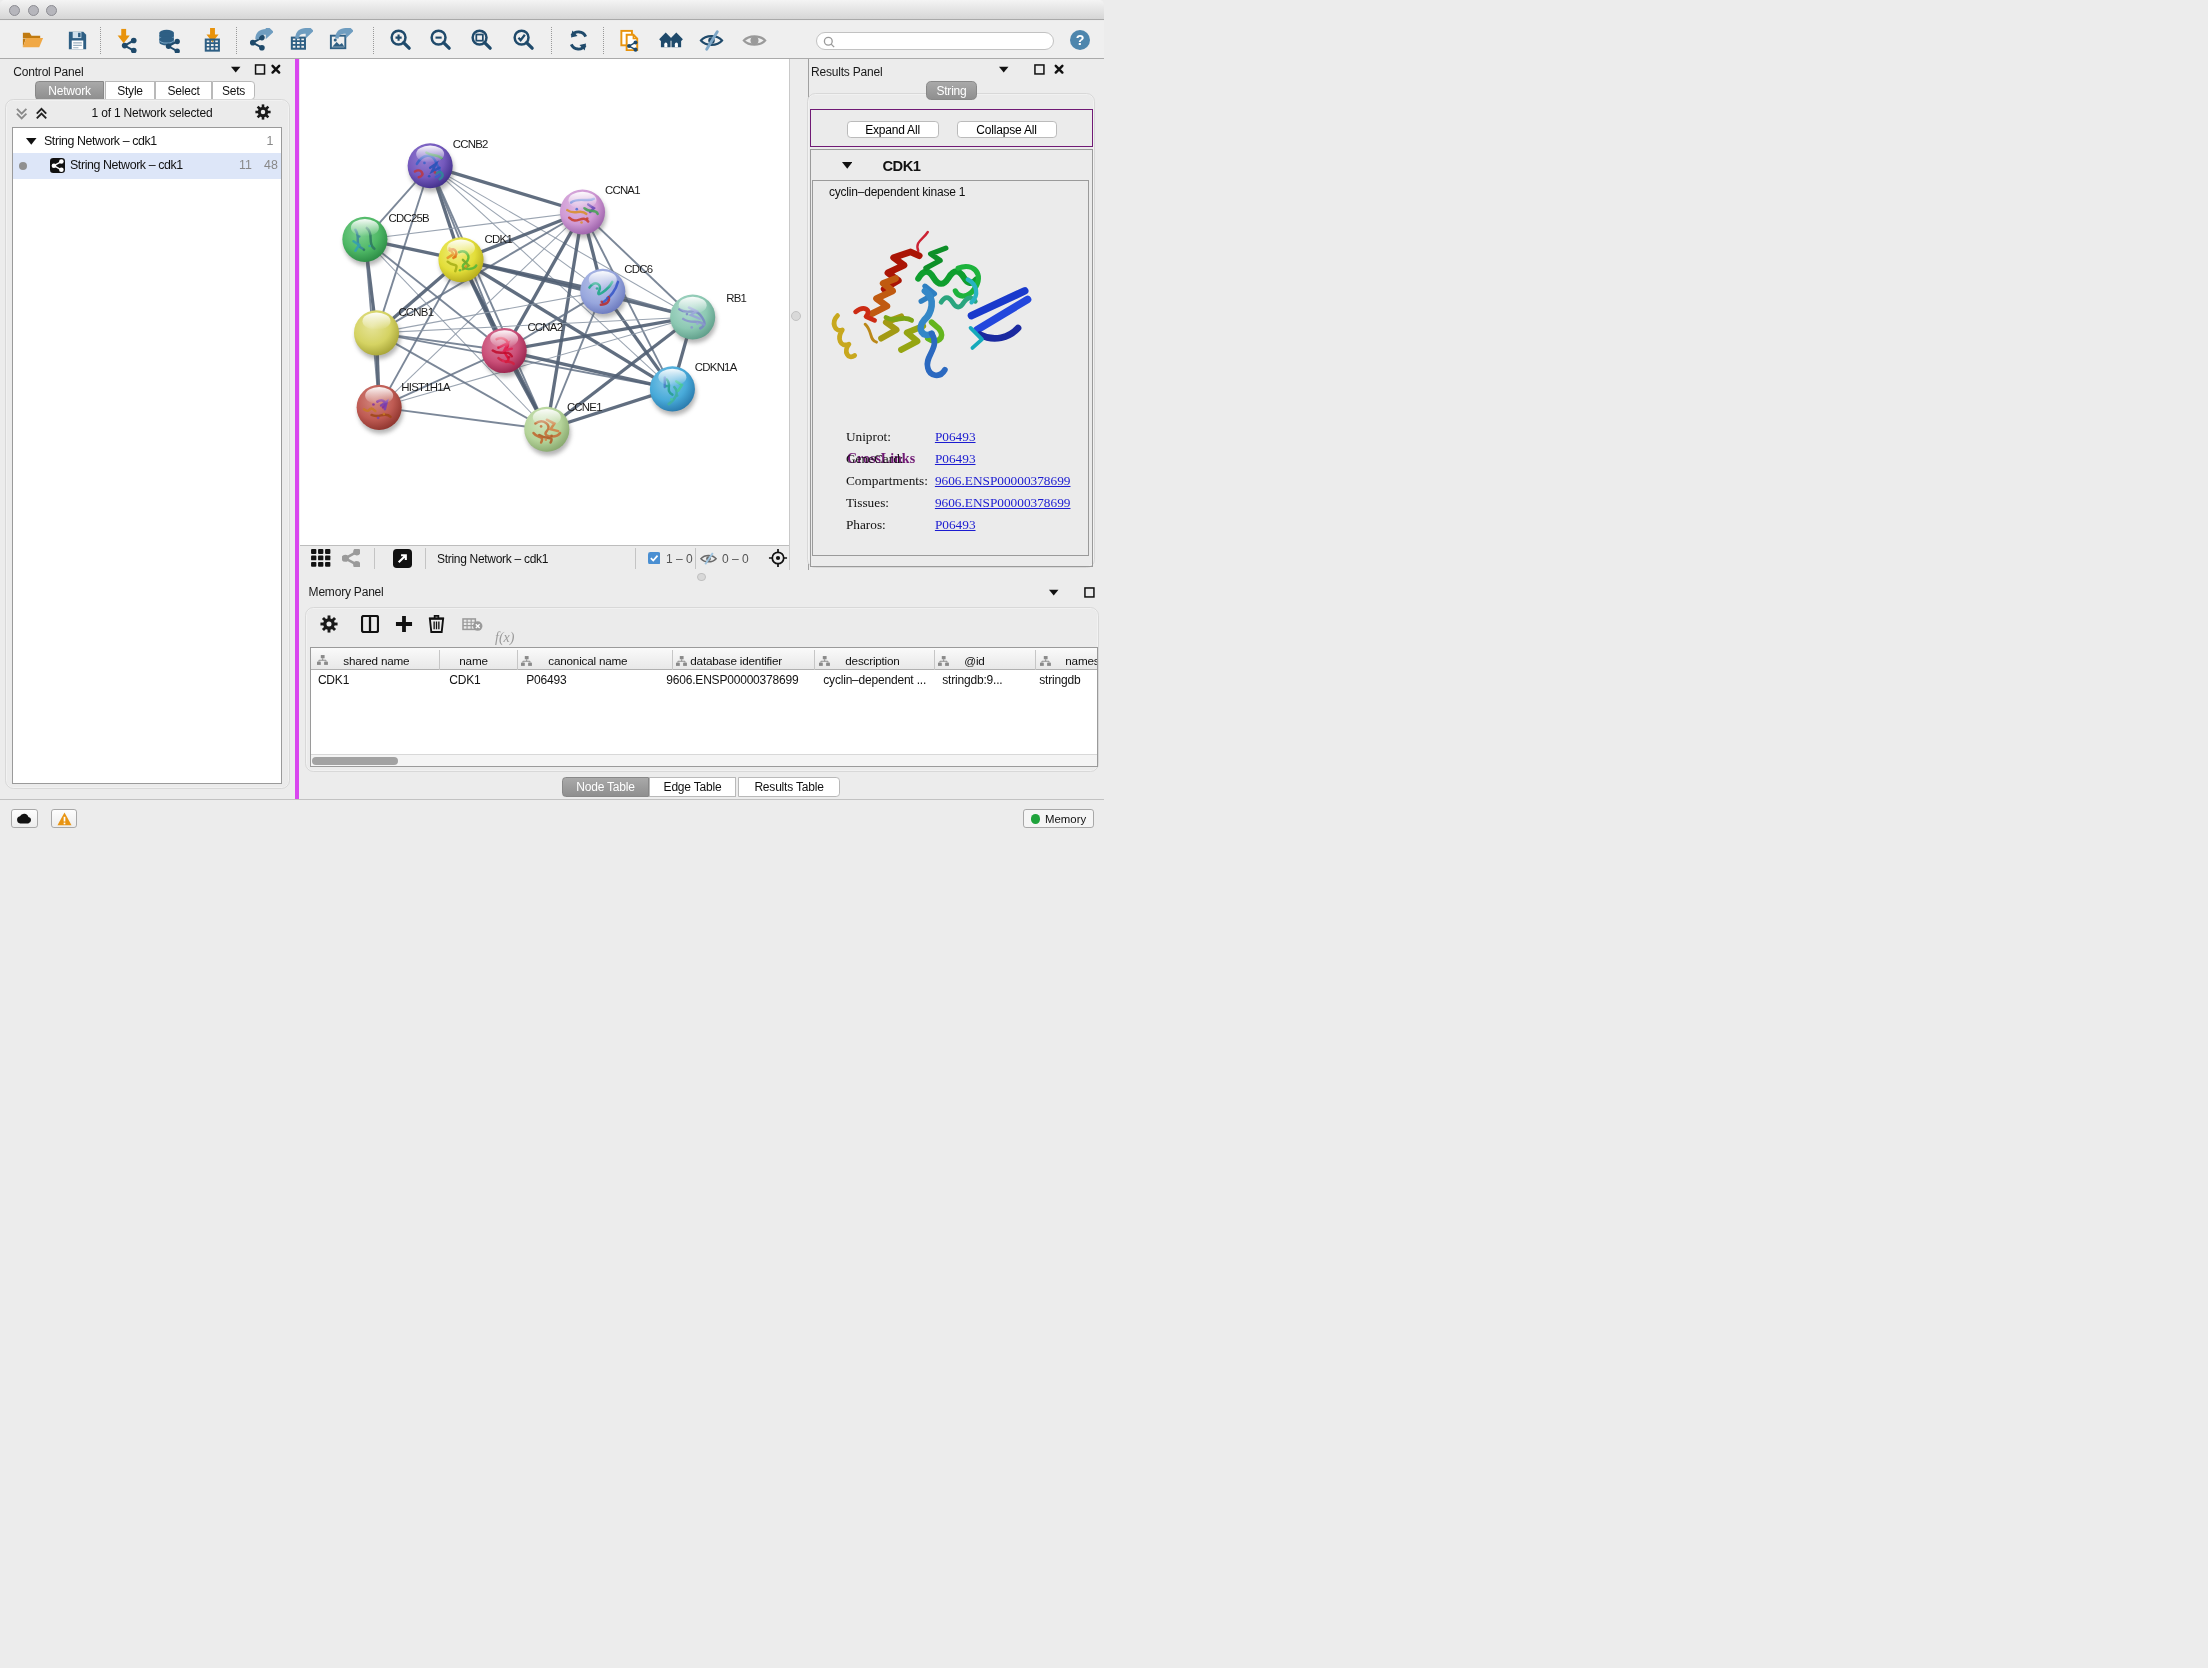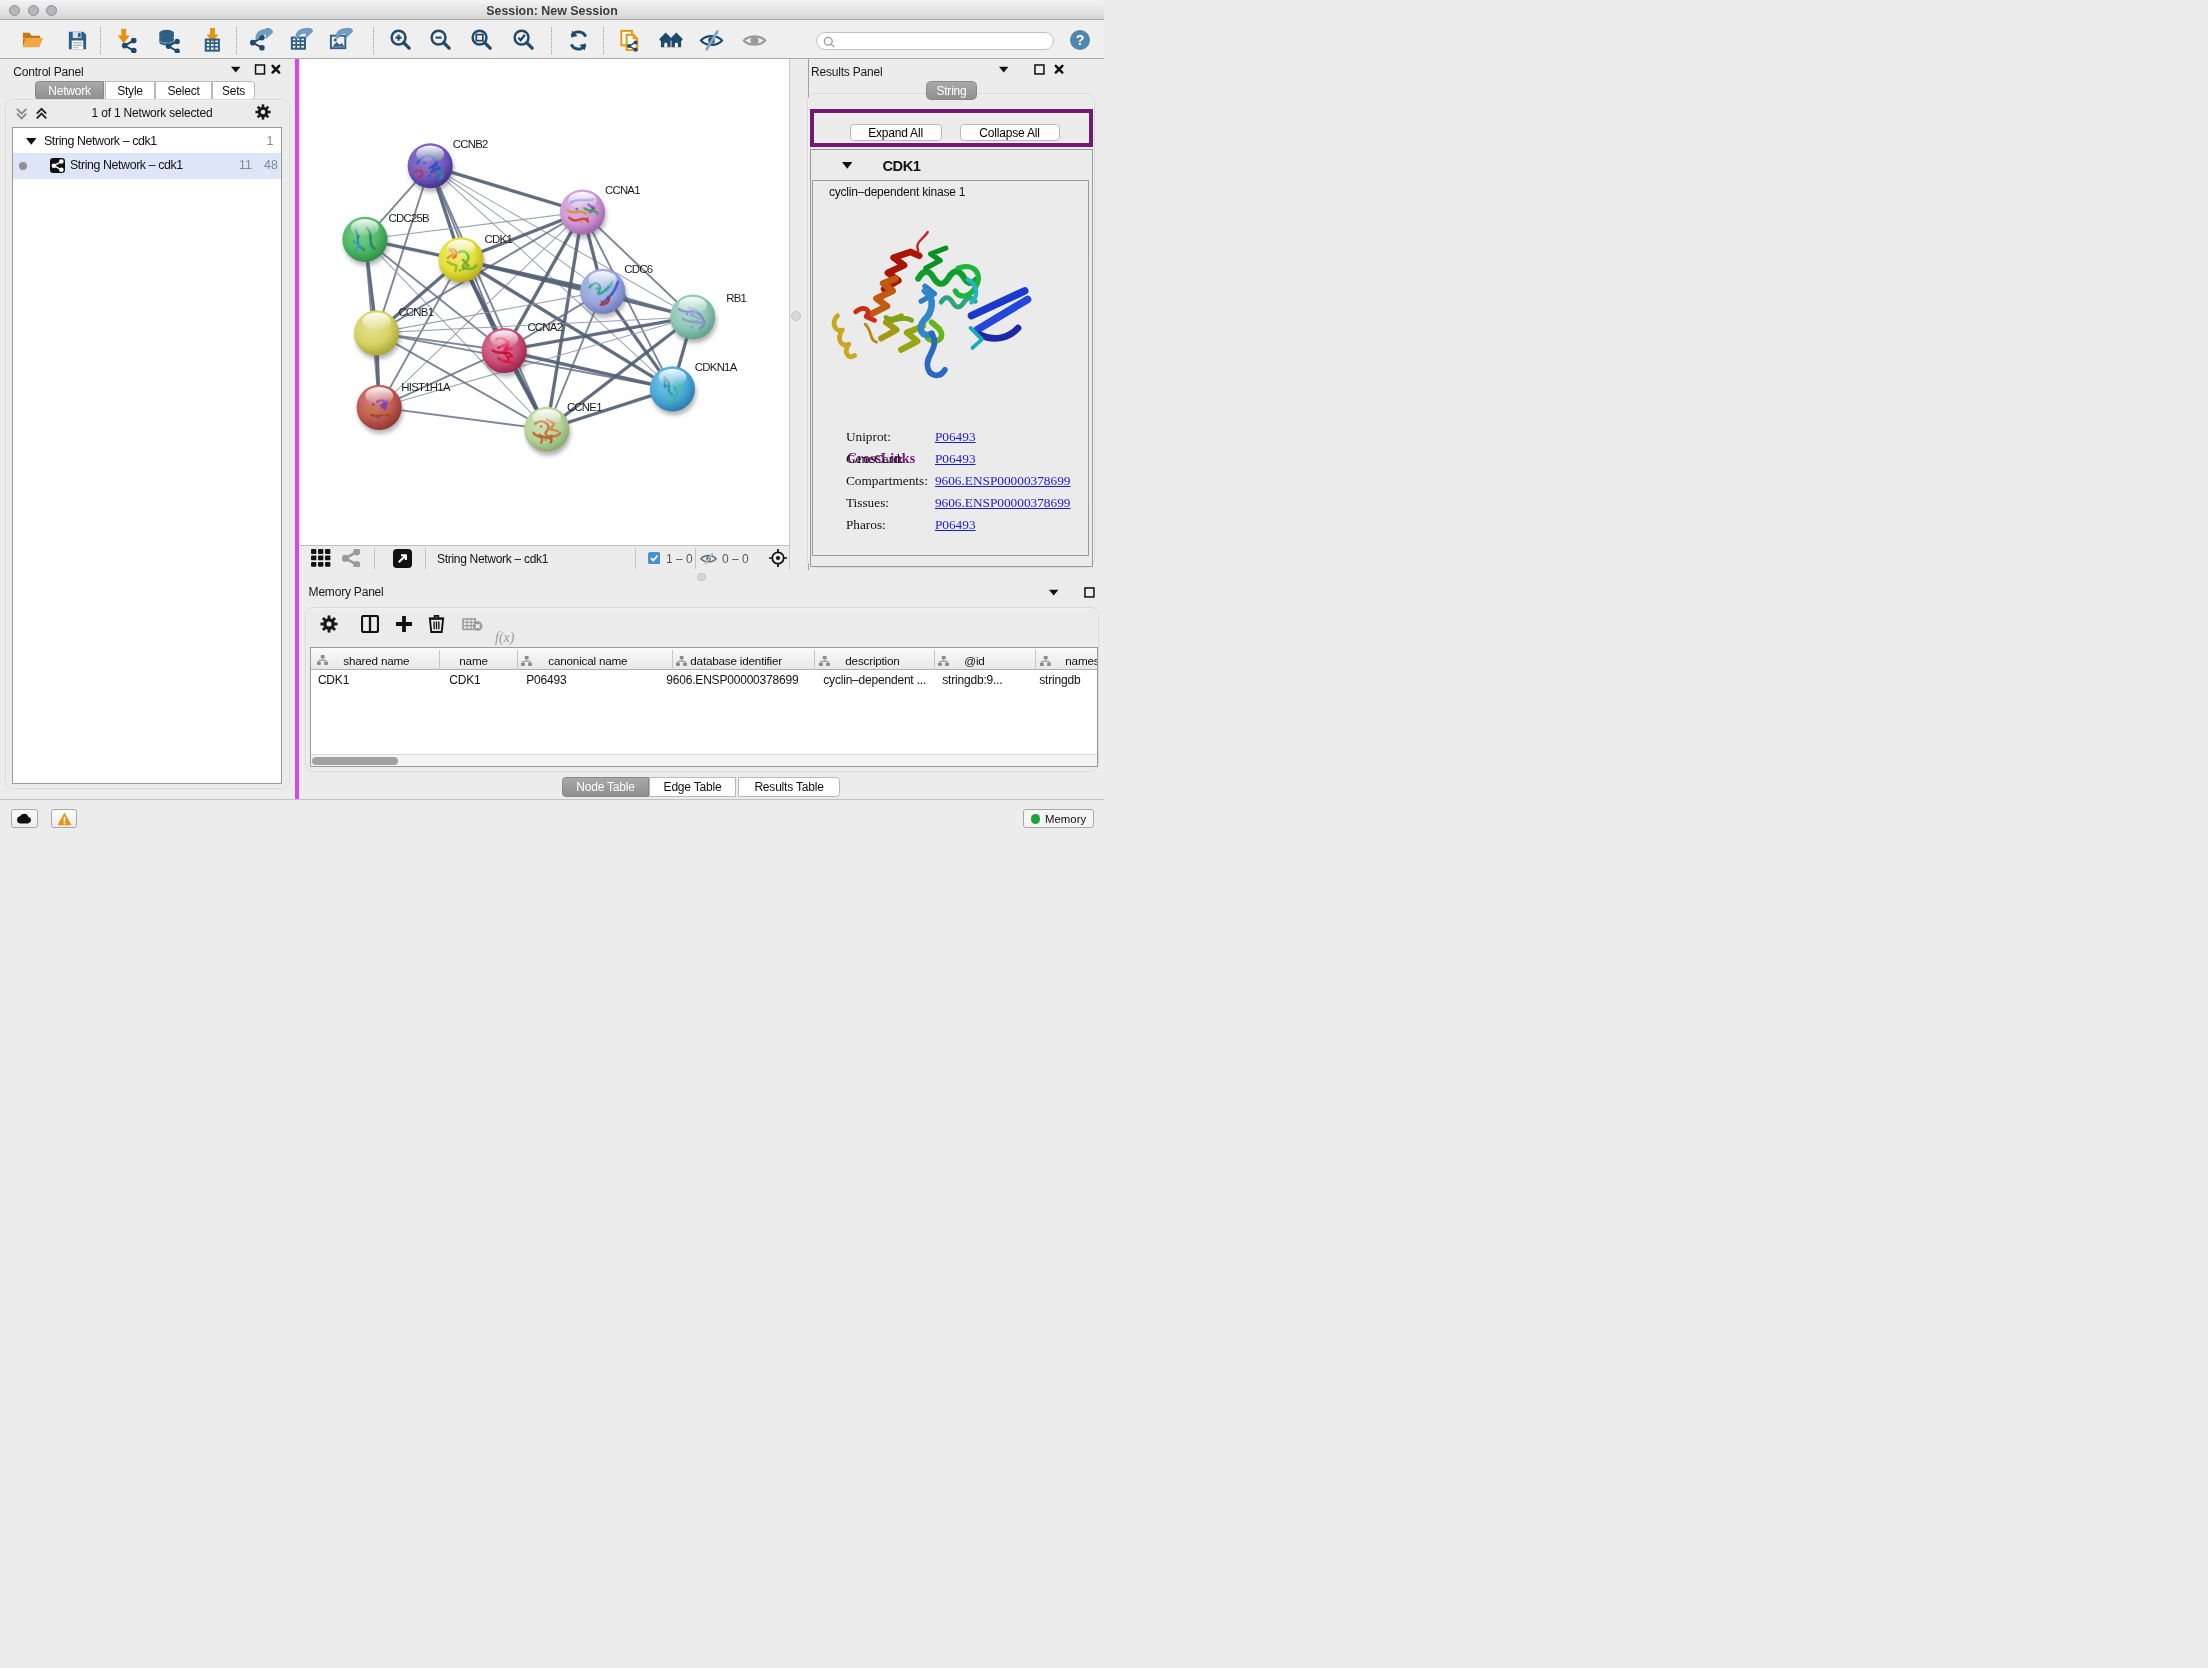--- a/index.html
+++ b/index.html
@@ -31,21 +31,20 @@
 a.link { color:#1b1bd1; text-decoration:underline; }
 .th { position:absolute; top:6.2px; font-size:11.7px; letter-spacing:-0.2px; color:#111; }
 .td { position:absolute; top:25px; font-size:12px; letter-spacing:-0.2px; color:#111; }
 </style></head>
 <body>
 
 <div class="titlebar">
   <div class="tl" style="left:9px"></div>
   <div class="tl" style="left:27.6px"></div>
   <div class="tl" style="left:46px"></div>
-  <div class="wtitle">Session: New Session</div>
 </div>
 
 <div class="toolbar">
 <svg class="ticon" style="left:19.5px" width="25" height="25" viewBox="0 0 26 26">
       <path d="M3 5 L10 5 L12 8 L21 8 L21 11 L3 11 Z" fill="#c07a10"></path>
       <path d="M3 5 L3 20 L6 11.5 L3 11.5 Z" fill="#c07a10"></path>
       <path d="M3 20 L6.5 10.5 L24 10.5 L20 20 Z" fill="#f0a845"></path>
     </svg>
 <svg class="ticon" style="left:65px" width="25" height="25" viewBox="0 0 26 26">
       <path d="M4 4 L19 4 L22 7 L22 22 L4 22 Z" fill="#2e5f84"></path>
@@ -586,21 +585,21 @@
 <div id="rp" style="position:absolute;left:810px;top:59px;width:294px;height:511px;background:#ececec;">
   <div class="panel-title" style="position:absolute;left:1px;top:5.7px;">Results Panel</div>
   <svg class="ph-icons" style="left:189px" width="70" height="11.4" viewBox="0 0 74 12">
     <path d="M0 3 L10 3 L5 9 Z" fill="#111"></path>
     <rect x="38" y="1" width="9.5" height="9.5" fill="none" stroke="#111" stroke-width="1.6"></rect>
     <path d="M60 2 L67 9 M67 2 L60 9" stroke="#111" stroke-width="2.6" stroke-linecap="round"></path>
   </svg>
   <div class="subpanel" style="left:-3.3px;top:34px;width:288px;height:475px;"></div>
   <div class="tab sel" style="left:116px;top:22px;width:51px;line-height:18px;border-radius:4.8px;">String</div>
 
-  <div style="position:absolute;left:-0.5px;top:50px;width:283px;height:38px;border:4px solid #701a75;">
+  <div style="position:absolute;left:-0.5px;top:50px;width:283px;height:38px;border:1px solid #701a75;">
     <div style="position:absolute;left:36px;top:11px;width:92px;height:17px;background:#fff;border:1px solid #bbb;border-radius:3.8px;text-align:center;font-size:12px;letter-spacing:-0.2px;line-height:16px;">Expand All</div>
     <div style="position:absolute;left:146px;top:11px;width:100px;height:17px;background:#fff;border:1px solid #bbb;border-radius:3.8px;text-align:center;font-size:12px;letter-spacing:-0.2px;line-height:16px;">Collapse All</div>
   </div>
 
   <div style="position:absolute;left:-0.5px;top:90px;width:283px;height:418px;border:1px solid #9a9a9a;">
     <svg style="position:absolute;left:31px;top:10.5px" width="10.5" height="8.6" viewBox="0 0 11 9">
         <path d="M0 1 L11 1 L5.5 8 Z" fill="#111"></path>
       </svg>
     <span style="position:absolute;left:72px;top:7.6px;font-size:14.7px;letter-spacing:-0.5px;font-weight:bold;color:#111;">CDK1</span>
     <div style="position:absolute;left:1.4px;top:30px;width:277px;height:376px;border:1px solid #9a9a9a;overflow:hidden;">

